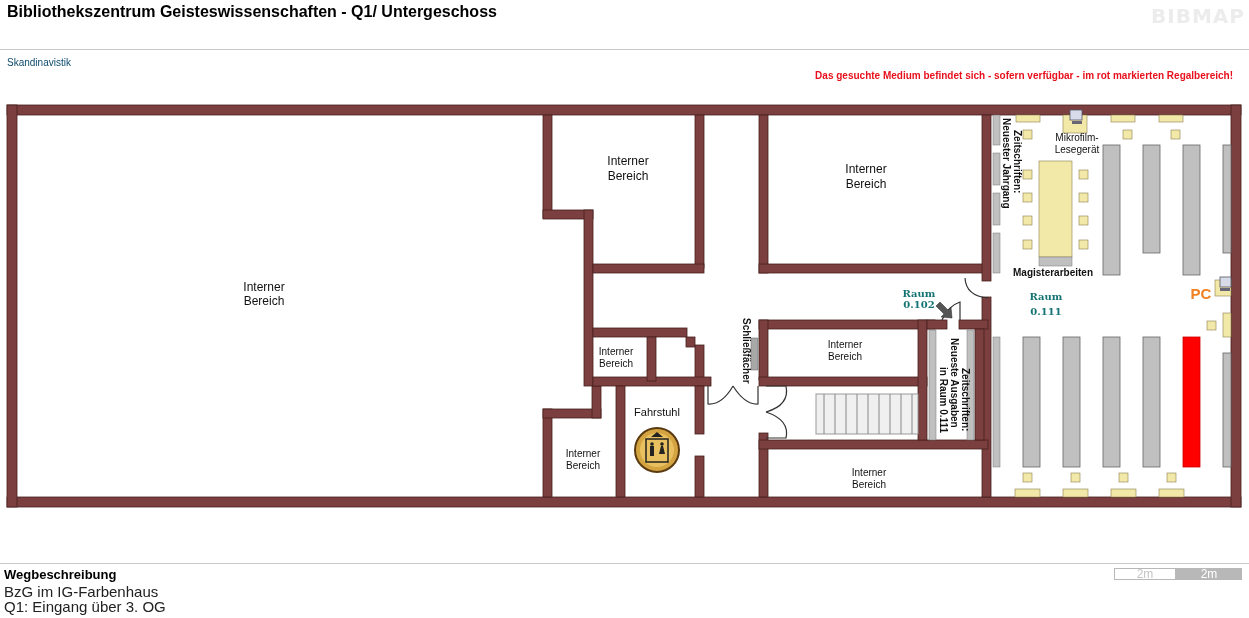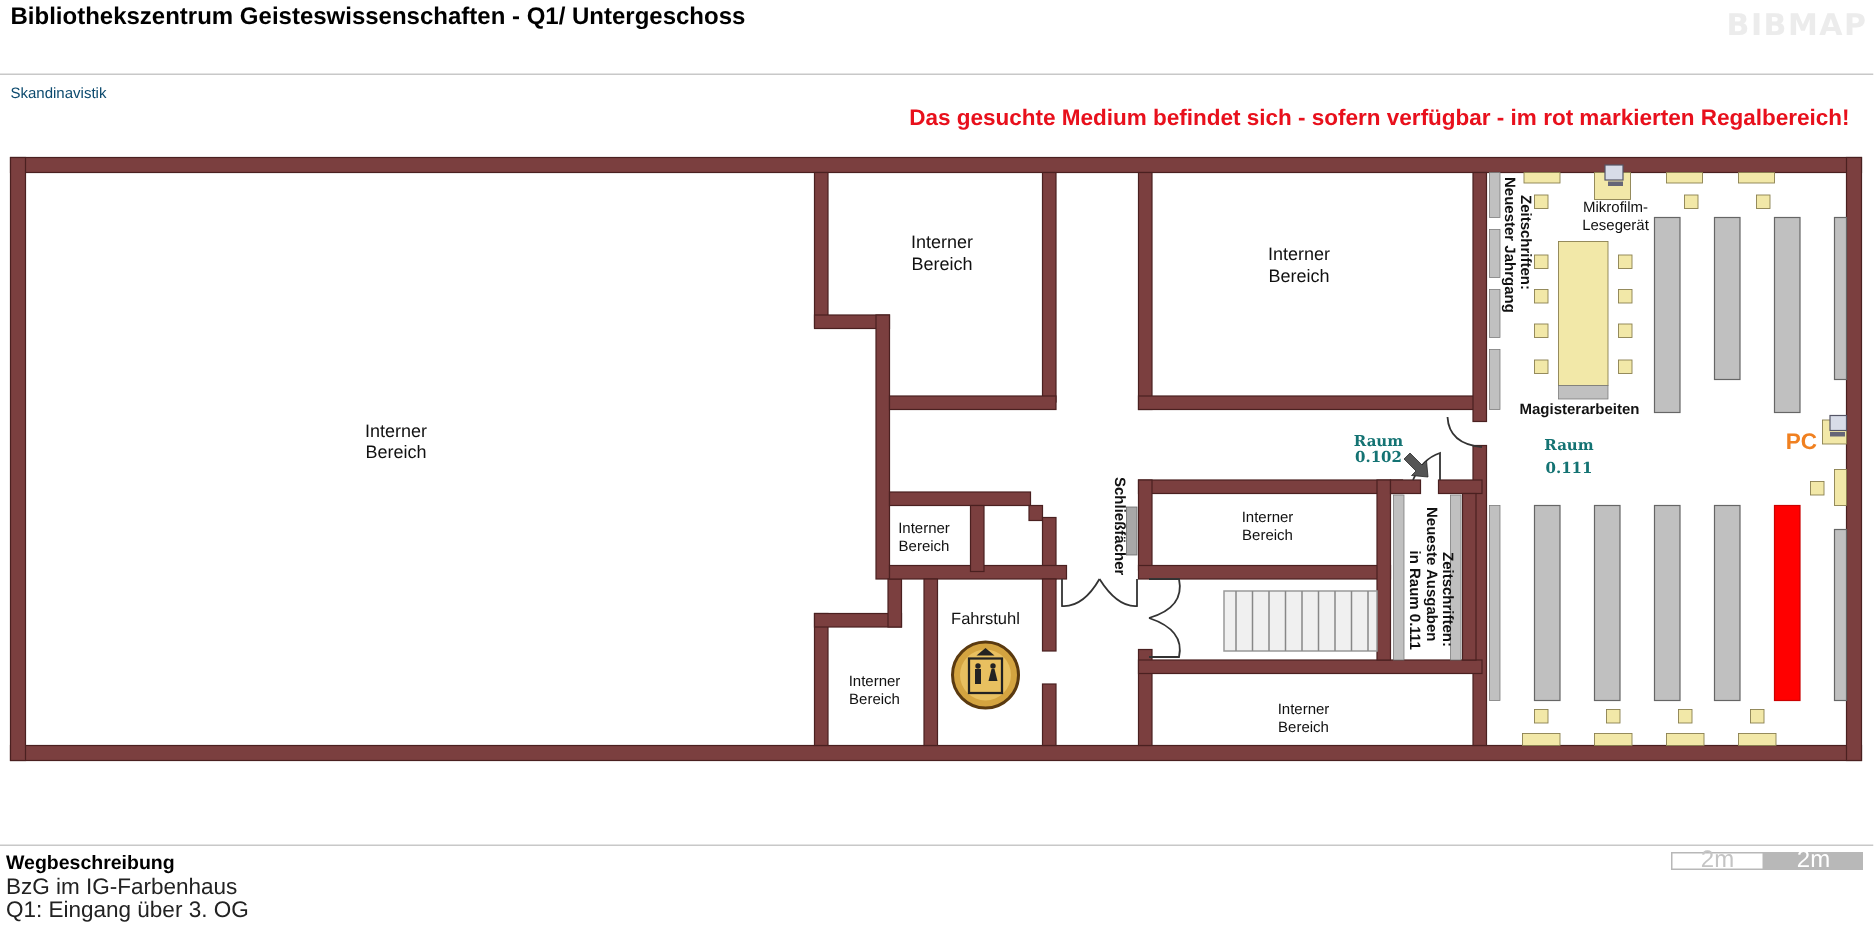--- a/index.html
+++ b/index.html
@@ -2,27 +2,27 @@
 <html><head>
 <meta charset="utf-8">
 <style>
   * { box-sizing: border-box; margin: 0; padding: 0; }
   html, body { width: 1249px; height: 618px; background: #ffffff; overflow: hidden; }
   body { position: relative; font-family: "Liberation Sans", "DejaVu Sans", sans-serif; color: #000; }
   .header { position: absolute; left: 0; top: 0; width: 1249px; height: 50px; border-bottom: 1px solid #c8c8c8; }
   .title { position: absolute; left: 7px; top: 3px; font-size: 16px; font-weight: bold; letter-spacing: 0px; }
   .subtitle { position: absolute; left: 7px; top: 25px; font-size: 10px; color: #0c4a6e; margin-top: 32px; }
   .logo { position: absolute; right: 4px; top: 4px; font-size: 20px; font-weight: bold; color: #ececec; letter-spacing: 1px; font-family: "DejaVu Sans", sans-serif; }
-  .notice { position: absolute; right: 16px; top: 70px; font-size: 15px; font-weight: bold; color: #e8101c; }
+  .notice { position: absolute; right: 16px; top: 70px; font-size: 10px; font-weight: bold; color: #e8101c; }
   svg.plan { position: absolute; left: 0; top: 0; }
   .plan text { font-family: "Liberation Sans", "DejaVu Sans", sans-serif; }
   .footer { position: absolute; left: 0; top: 563px; width: 1249px; border-top: 1px solid #c8c8c8; }
   .wb-title { position: absolute; left: 4px; top: 3px; font-size: 13px; font-weight: bold; }
   .wb-line { position: absolute; left: 4px; font-size: 15px; color: #222; }
-  .scale { position: absolute; left: 1114px; top: 568px; width: 128px; height: 12px; display: flex; font-size: 16px; }
+  .scale { position: absolute; left: 1114px; top: 568px; width: 128px; height: 12px; display: flex; font-size: 12px; }
   .scale .seg1 { width: 62px; border: 1px solid #b8b8b8; color: #c4c4c4; text-align: center; line-height: 10px; background: #fff; }
   .scale .seg2 { width: 66px; background: #b8b8b8; color: #fff; text-align: center; line-height: 12px; }
 </style>
 </head>
 <body>
 
 <div class="header">
   <div class="title">Bibliothekszentrum Geisteswissenschaften - Q1/ Untergeschoss</div>
   <div class="subtitle">Skandinavistik</div>
   <div class="logo">BIBMAP</div>

